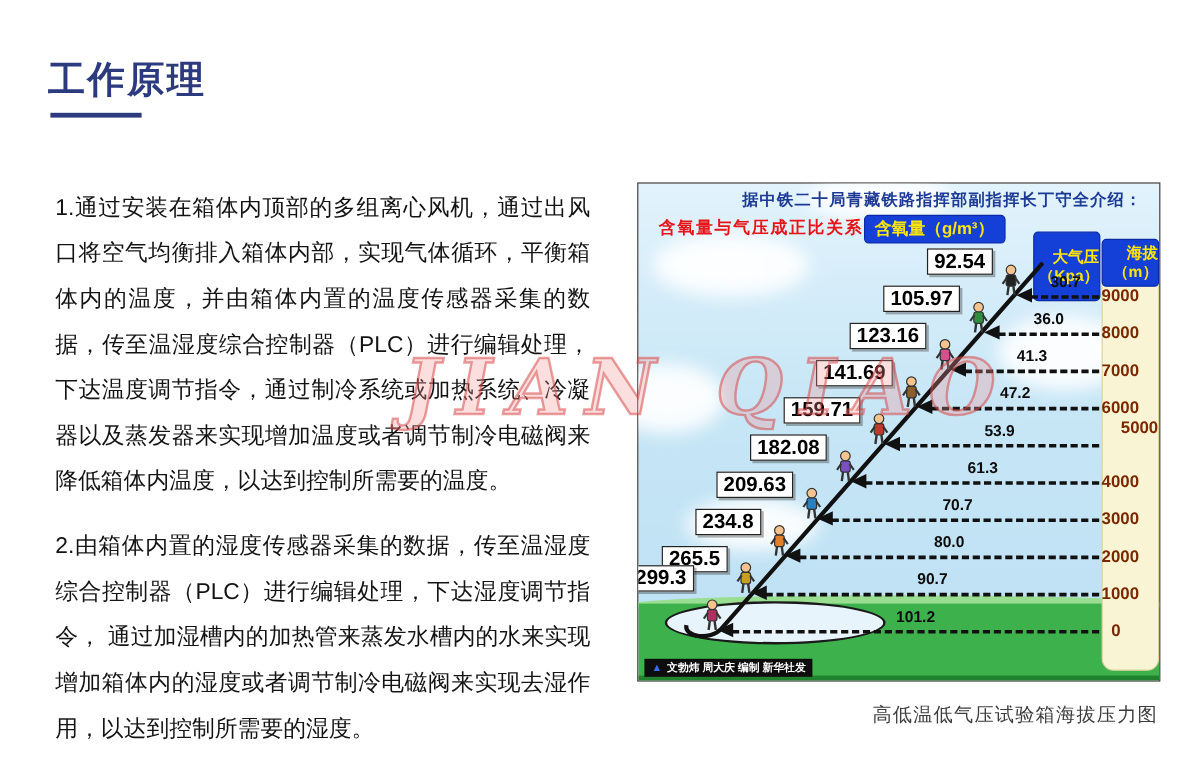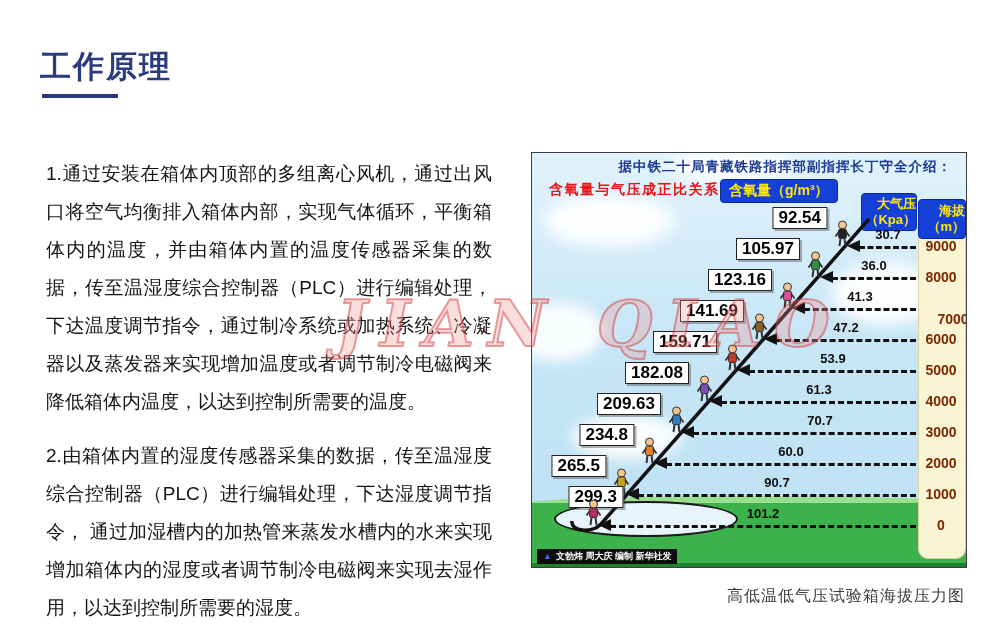--- a/index.html
+++ b/index.html
@@ -33,21 +33,21 @@
   }
   .ig-red{
     position:absolute;left:17px;top:28px;
     font-size:14px;font-weight:bold;color:#e81418;letter-spacing:1.5px;white-space:nowrap;
   }
   .bluebox{
     position:absolute;background:#1540d8;border:1px solid #0a2aa5;border-radius:4px;
     color:#ffe60a;font-weight:bold;text-align:right;
   }
   .oxy-box{left:188px;top:26px;padding:2px 8px;font-size:14px;white-space:nowrap;}
-  .press-box{left:329px;top:40px;width:54px;padding:2px 0;font-size:13px;line-height:16px;}
+  .press-box{left:329px;top:40px;width:54px;padding:12px 0;font-size:13px;line-height:16px;}
   .alt-box{left:386px;top:46px;width:46px;padding:3px 0;font-size:13px;line-height:16px;z-index:6;}
   .alt-col{
     position:absolute;left:386px;top:50px;width:46px;height:354px;
     background:#f9f4d3;border:1px solid #ddd3a2;border-radius:0 0 10px 10px;z-index:3;
   }
   .hill{position:absolute;left:0;right:0;top:350px;bottom:0;background:#3db24c;z-index:1;}
   .hill-top{position:absolute;left:-10px;right:-10px;top:343px;height:16px;background:#9ade92;border-radius:50%;z-index:1;}
   .hill-shadow{position:absolute;left:0;right:0;bottom:0;height:4px;background:#20812f;z-index:4;}
   .base-ellipse{
     position:absolute;left:22px;top:348px;width:180px;height:32px;border-radius:50%;
@@ -58,21 +58,21 @@
   .arrow-head{
     position:absolute;width:0;height:0;z-index:5;
     border-top:6px solid transparent;border-bottom:6px solid transparent;border-right:13px solid #111;
   }
   .press-label{position:absolute;transform:translateX(-50%);font-size:13px;font-weight:bold;color:#0c0c0c;z-index:5;white-space:nowrap;}
   .oxy-value{
     position:absolute;transform:translateX(-100%);padding:0px 5px;background:#ffffff;
     border:1.5px solid #222;box-shadow:2px 2px 0 rgba(40,40,40,.35);
     font-size:17px;font-weight:bold;color:#000;z-index:5;white-space:nowrap;
   }
-  .alt-value{position:absolute;left:386px;width:46px;text-align:center;font-size:14px;font-weight:bold;color:#7b2800;z-index:5;}
+  .alt-value{position:absolute;left:386px;width:24px;text-align:center;font-size:14px;font-weight:bold;color:#7b2800;z-index:5;}
   .climber{position:absolute;z-index:5;}
   .credit-bar{
     position:absolute;left:5px;top:396px;height:15px;padding:0 6px;background:#0d0d0d;
     color:#ffffff;font-size:9px;font-weight:bold;line-height:15px;z-index:6;white-space:nowrap;
   }
   .credit-logo{color:#3a6bf0;margin-right:4px;font-size:9px;}
   .caption{
     position:absolute;left:531px;top:586px;width:434px;text-align:right;
     font-size:16px;color:#3d3d3d;letter-spacing:1px;
   }
@@ -148,21 +148,21 @@
           <rect x="4.5" y="9" width="8" height="9.5" rx="2" fill="#2f8f3e" stroke="#333" stroke-width="1"></rect>
           <line x1="5" y1="11.5" x2="1.5" y2="16.5" stroke="#333" stroke-width="1.8"></line>
           <line x1="12" y1="11.5" x2="15.5" y2="16.5" stroke="#333" stroke-width="1.8"></line>
           <line x1="6.5" y1="18.5" x2="5.5" y2="26" stroke="#333" stroke-width="2"></line>
           <line x1="10.5" y1="18.5" x2="11.5" y2="26" stroke="#333" stroke-width="2"></line>
         </svg></div>
       <div class="dash-line" style="left: 272px; top: 155px; width: 112px;"></div>
       <div class="arrow-head" style="left: 260px; top: 149px;"></div>
       <div class="press-label" style="left: 328px; top: 136px;">41.3</div>
       <div class="oxy-value" style="left: 240px; top: 116px;">123.16</div>
-      <div class="alt-value" style="top: 158px; padding-left: 12px;">7000</div>
+      <div class="alt-value" style="top: 147px;">7000</div>
       <div class="climber" style="left: 247px; top: 129px;"><svg width="17" height="27">
           <circle cx="8.5" cy="5" r="4" fill="#f5c38f" stroke="#333" stroke-width="1"></circle>
           <rect x="4.5" y="9" width="8" height="9.5" rx="2" fill="#d84f8e" stroke="#333" stroke-width="1"></rect>
           <line x1="5" y1="11.5" x2="1.5" y2="16.5" stroke="#333" stroke-width="1.8"></line>
           <line x1="12" y1="11.5" x2="15.5" y2="16.5" stroke="#333" stroke-width="1.8"></line>
           <line x1="6.5" y1="18.5" x2="5.5" y2="26" stroke="#333" stroke-width="2"></line>
           <line x1="10.5" y1="18.5" x2="11.5" y2="26" stroke="#333" stroke-width="2"></line>
         </svg></div>
       <div class="dash-line" style="left: 244px; top: 186px; width: 140px;"></div>
       <div class="arrow-head" style="left: 232px; top: 180px;"></div>
@@ -174,21 +174,21 @@
           <rect x="4.5" y="9" width="8" height="9.5" rx="2" fill="#8a5f2a" stroke="#333" stroke-width="1"></rect>
           <line x1="5" y1="11.5" x2="1.5" y2="16.5" stroke="#333" stroke-width="1.8"></line>
           <line x1="12" y1="11.5" x2="15.5" y2="16.5" stroke="#333" stroke-width="1.8"></line>
           <line x1="6.5" y1="18.5" x2="5.5" y2="26" stroke="#333" stroke-width="2"></line>
           <line x1="10.5" y1="18.5" x2="11.5" y2="26" stroke="#333" stroke-width="2"></line>
         </svg></div>
       <div class="dash-line" style="left: 217px; top: 217px; width: 167px;"></div>
       <div class="arrow-head" style="left: 205px; top: 211px;"></div>
       <div class="press-label" style="left: 301px; top: 198px;">53.9</div>
       <div class="oxy-value" style="left: 185px; top: 178px;">159.71</div>
-      <div class="alt-value" style="top: 209px;">5000</div>
+      <div class="alt-value" style="top: 195px; margin-left: 16px;">5000</div>
       <div class="climber" style="left: 192px; top: 191px;"><svg width="17" height="27">
           <circle cx="8.5" cy="5" r="4" fill="#f5c38f" stroke="#333" stroke-width="1"></circle>
           <rect x="4.5" y="9" width="8" height="9.5" rx="2" fill="#c03a2a" stroke="#333" stroke-width="1"></rect>
           <line x1="5" y1="11.5" x2="1.5" y2="16.5" stroke="#333" stroke-width="1.8"></line>
           <line x1="12" y1="11.5" x2="15.5" y2="16.5" stroke="#333" stroke-width="1.8"></line>
           <line x1="6.5" y1="18.5" x2="5.5" y2="26" stroke="#333" stroke-width="2"></line>
           <line x1="10.5" y1="18.5" x2="11.5" y2="26" stroke="#333" stroke-width="2"></line>
         </svg></div>
       <div class="dash-line" style="left: 189px; top: 248px; width: 195px;"></div>
       <div class="arrow-head" style="left: 177px; top: 242px;"></div>
@@ -198,34 +198,34 @@
       <div class="climber" style="left: 164px; top: 222px;"><svg width="17" height="27">
           <circle cx="8.5" cy="5" r="4" fill="#f5c38f" stroke="#333" stroke-width="1"></circle>
           <rect x="4.5" y="9" width="8" height="9.5" rx="2" fill="#7a4fc0" stroke="#333" stroke-width="1"></rect>
           <line x1="5" y1="11.5" x2="1.5" y2="16.5" stroke="#333" stroke-width="1.8"></line>
           <line x1="12" y1="11.5" x2="15.5" y2="16.5" stroke="#333" stroke-width="1.8"></line>
           <line x1="6.5" y1="18.5" x2="5.5" y2="26" stroke="#333" stroke-width="2"></line>
           <line x1="10.5" y1="18.5" x2="11.5" y2="26" stroke="#333" stroke-width="2"></line>
         </svg></div>
       <div class="dash-line" style="left: 161px; top: 279px; width: 223px;"></div>
       <div class="arrow-head" style="left: 149px; top: 273px;"></div>
-      <div class="press-label" style="left: 288px; top: 260px;">70.7</div>
+      <div class="press-label" style="left: 266px; top: 260px;">70.7</div>
       <div class="oxy-value" style="left: 129px; top: 240px;">209.63</div>
       <div class="alt-value" style="top: 271px;">3000</div>
       <div class="climber" style="left: 136px; top: 253px;"><svg width="17" height="27">
           <circle cx="8.5" cy="5" r="4" fill="#f5c38f" stroke="#333" stroke-width="1"></circle>
           <rect x="4.5" y="9" width="8" height="9.5" rx="2" fill="#2a7fc0" stroke="#333" stroke-width="1"></rect>
           <line x1="5" y1="11.5" x2="1.5" y2="16.5" stroke="#333" stroke-width="1.8"></line>
           <line x1="12" y1="11.5" x2="15.5" y2="16.5" stroke="#333" stroke-width="1.8"></line>
           <line x1="6.5" y1="18.5" x2="5.5" y2="26" stroke="#333" stroke-width="2"></line>
           <line x1="10.5" y1="18.5" x2="11.5" y2="26" stroke="#333" stroke-width="2"></line>
         </svg></div>
       <div class="dash-line" style="left: 134px; top: 310px; width: 250px;"></div>
       <div class="arrow-head" style="left: 122px; top: 304px;"></div>
-      <div class="press-label" style="left: 259px; top: 291px;">60.0</div>
+      <div class="press-label" style="left: 259px; top: 291px;">80.0</div>
       <div class="oxy-value" style="left: 102px; top: 271px;">234.8</div>
       <div class="alt-value" style="top: 302px;">2000</div>
       <div class="climber" style="left: 109px; top: 284px;"><svg width="17" height="27">
           <circle cx="8.5" cy="5" r="4" fill="#f5c38f" stroke="#333" stroke-width="1"></circle>
           <rect x="4.5" y="9" width="8" height="9.5" rx="2" fill="#e0802a" stroke="#333" stroke-width="1"></rect>
           <line x1="5" y1="11.5" x2="1.5" y2="16.5" stroke="#333" stroke-width="1.8"></line>
           <line x1="12" y1="11.5" x2="15.5" y2="16.5" stroke="#333" stroke-width="1.8"></line>
           <line x1="6.5" y1="18.5" x2="5.5" y2="26" stroke="#333" stroke-width="2"></line>
           <line x1="10.5" y1="18.5" x2="11.5" y2="26" stroke="#333" stroke-width="2"></line>
         </svg></div>
@@ -238,21 +238,21 @@
           <circle cx="8.5" cy="5" r="4" fill="#f5c38f" stroke="#333" stroke-width="1"></circle>
           <rect x="4.5" y="9" width="8" height="9.5" rx="2" fill="#c8a020" stroke="#333" stroke-width="1"></rect>
           <line x1="5" y1="11.5" x2="1.5" y2="16.5" stroke="#333" stroke-width="1.8"></line>
           <line x1="12" y1="11.5" x2="15.5" y2="16.5" stroke="#333" stroke-width="1.8"></line>
           <line x1="6.5" y1="18.5" x2="5.5" y2="26" stroke="#333" stroke-width="2"></line>
           <line x1="10.5" y1="18.5" x2="11.5" y2="26" stroke="#333" stroke-width="2"></line>
         </svg></div>
       <div class="dash-line" style="left: 78px; top: 372px; width: 306px;"></div>
       <div class="arrow-head" style="left: 66px; top: 366px;"></div>
       <div class="press-label" style="left: 231px; top: 353px; text-align: right;">101.2</div>
-      <div class="oxy-value" style="left: 46px; top: 333px; margin-left: 45px;">299.3</div>
+      <div class="oxy-value" style="left: 46px; top: 318px;">299.3</div>
       <div class="alt-value" style="top: 364px;">0</div>
       <div class="climber" style="left: 53px; top: 346px;"><svg width="17" height="27">
           <circle cx="8.5" cy="5" r="4" fill="#f5c38f" stroke="#333" stroke-width="1"></circle>
           <rect x="4.5" y="9" width="8" height="9.5" rx="2" fill="#b03060" stroke="#333" stroke-width="1"></rect>
           <line x1="5" y1="11.5" x2="1.5" y2="16.5" stroke="#333" stroke-width="1.8"></line>
           <line x1="12" y1="11.5" x2="15.5" y2="16.5" stroke="#333" stroke-width="1.8"></line>
           <line x1="6.5" y1="18.5" x2="5.5" y2="26" stroke="#333" stroke-width="2"></line>
           <line x1="10.5" y1="18.5" x2="11.5" y2="26" stroke="#333" stroke-width="2"></line>
         </svg></div>
     </div>

